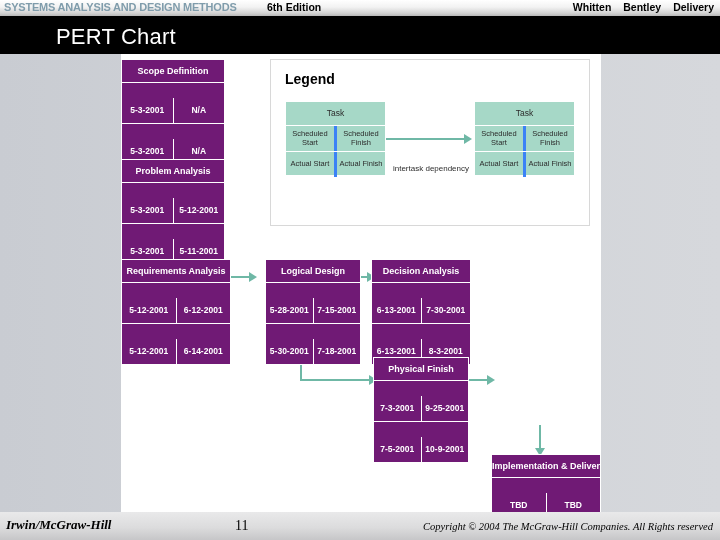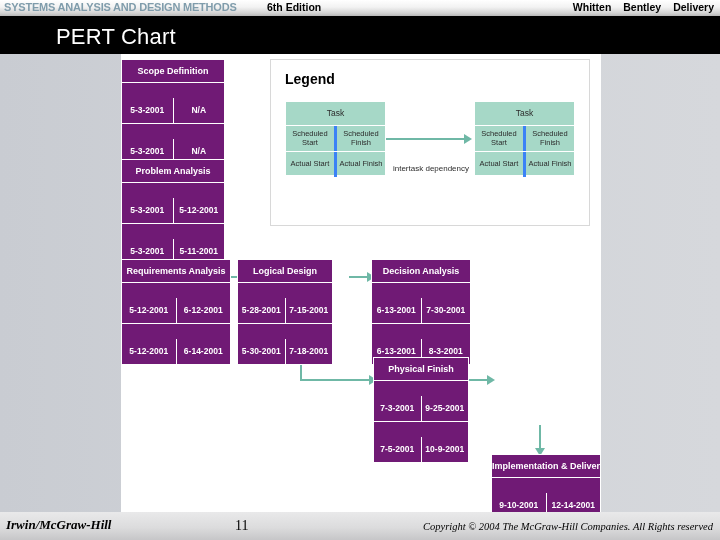--- a/index.html
+++ b/index.html
@@ -248,21 +248,21 @@
     <div class="trow">
       <div class="tcell">5-12-2001</div>
       <div class="tcell">6-12-2001</div>
     </div>
     <div class="trow">
       <div class="tcell">5-12-2001</div>
       <div class="tcell">6-14-2001</div>
     </div>
   </div>
 
-  <div class="task" style="left:116px;top:205px;width:96px;">
+  <div class="task" style="left:144px;top:205px;width:96px;">
     <div class="thead">Logical Design</div>
     <div class="trow">
       <div class="tcell">5-28-2001</div>
       <div class="tcell">7-15-2001</div>
     </div>
     <div class="trow">
       <div class="tcell">5-30-2001</div>
       <div class="tcell">7-18-2001</div>
     </div>
   </div>
@@ -287,24 +287,20 @@
     </div>
     <div class="trow">
       <div class="tcell">7-5-2001</div>
       <div class="tcell">10-9-2001</div>
     </div>
   </div>
 
 
   <div class="task" style="left:370px;top:400px;width:110px;">
     <div class="thead">Implementation &amp; Delivery</div>
-    <div class="trow">
-      <div class="tcell">9-10-2001</div>
-      <div class="tcell">12-14-2001</div>
-    </div>
     <div class="trow">
       <div class="tcell">TBD</div>
       <div class="tcell">TBD</div>
     </div>
   </div>
 
 </div>
 
 <div id="footerbar"></div>
 <div id="footer-left">Irwin/McGraw-Hill</div>

